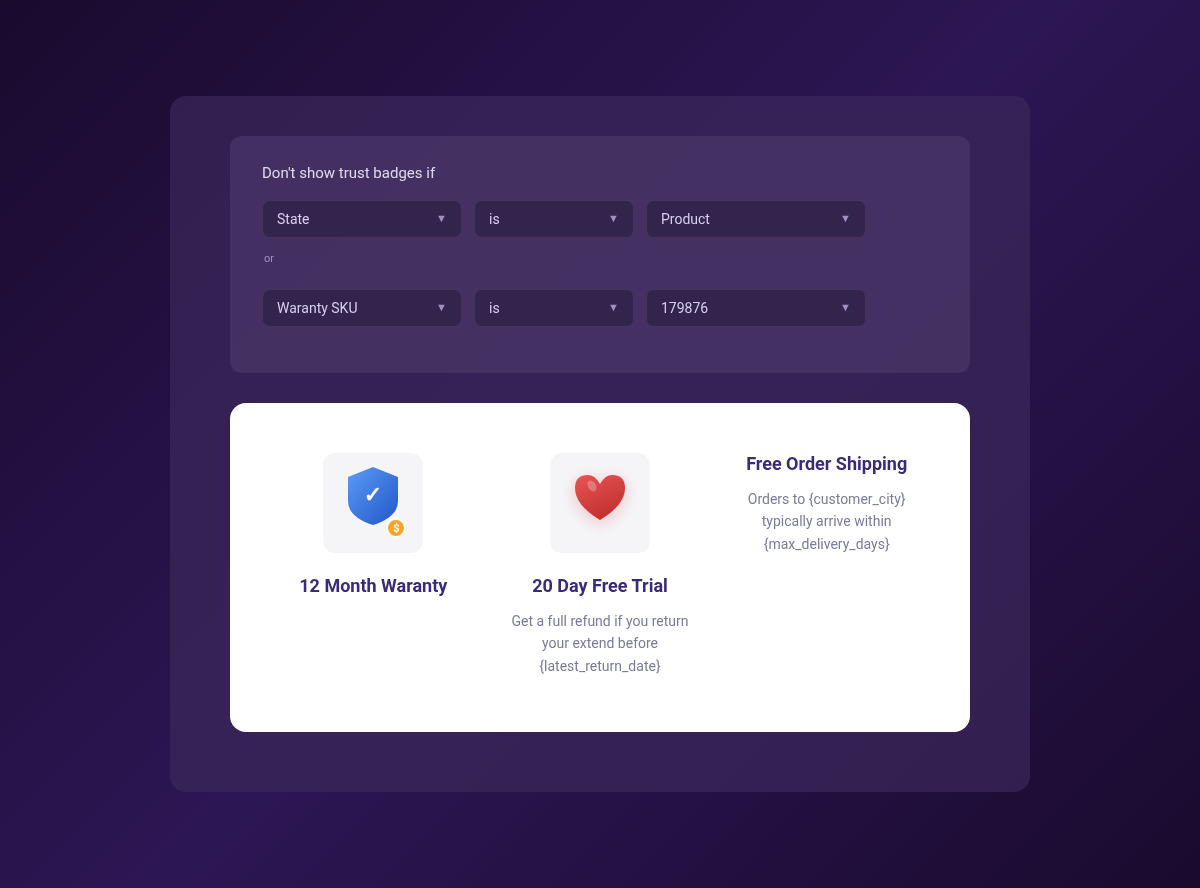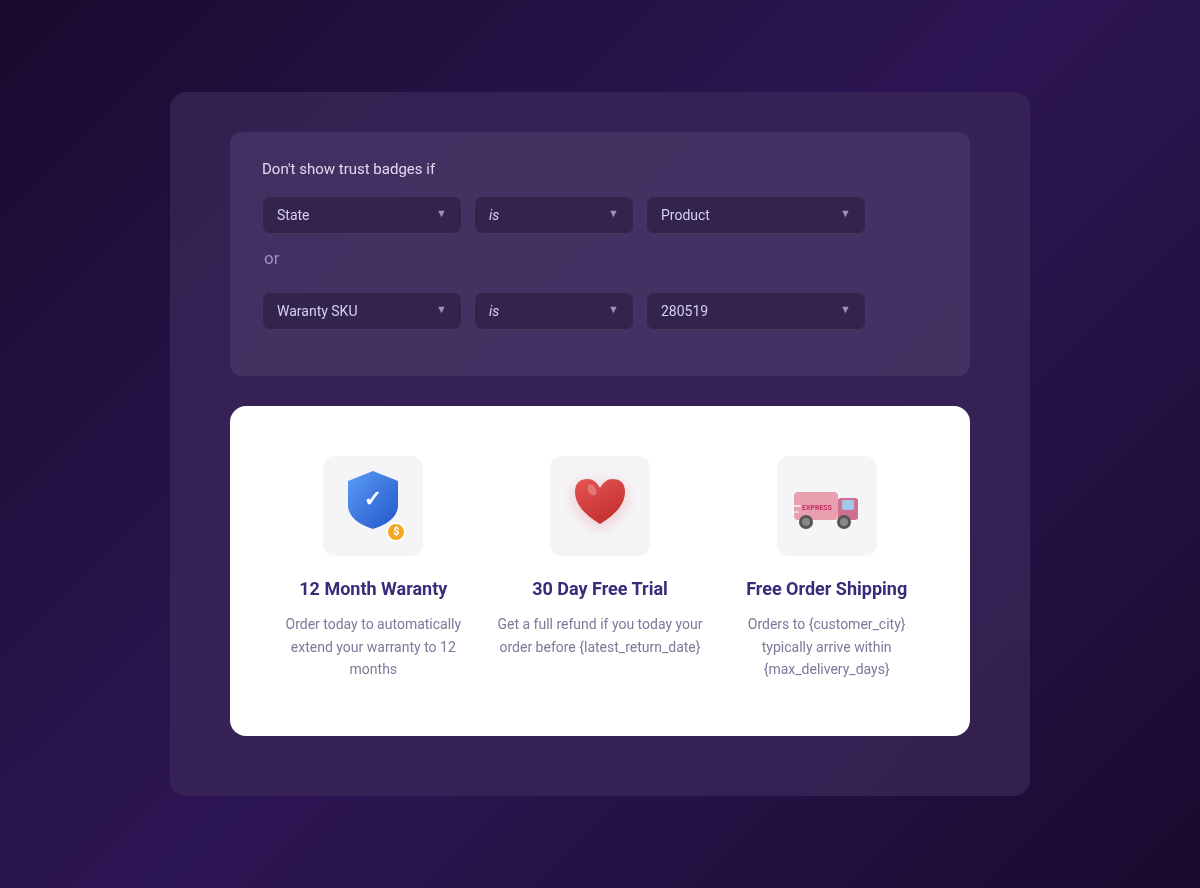--- a/index.html
+++ b/index.html
@@ -47,46 +47,45 @@
 
     .condition-row {
       display: flex;
       align-items: center;
       gap: 12px;
       margin-bottom: 14px;
     }
 
     .condition-or {
       color: #a090c0;
-      font-size: 17px;
+      font-size: 11px;
       margin-bottom: 24px;
       padding-left: 2px;
     }
 
     .dropdown {
       background: rgba(50, 35, 75, 0.9);
       border: 1px solid rgba(255,255,255,0.08);
       border-radius: 8px;
       color: #d8cef0;
       font-size: 14px;
       padding: 10px 14px;
       display: flex;
-      align-items: flex-start;
+      align-items: center;
       justify-content: space-between;
       cursor: pointer;
       gap: 10px;
     }
 
     .dropdown-field {
       width: 200px;
     }
 
     .dropdown-operator {
       width: 160px;
-      font-style: italic;
     }
 
     .dropdown-value {
       width: 220px;
     }
 
     .dropdown-chevron {
       color: #a090c0;
       font-size: 11px;
       flex-shrink: 0;
@@ -172,21 +171,21 @@
     <div class="condition-row">
       <div class="dropdown dropdown-field">
         <span>Waranty SKU</span>
         <span class="dropdown-chevron">▼</span>
       </div>
       <div class="dropdown dropdown-operator">
         <span>is</span>
         <span class="dropdown-chevron">▼</span>
       </div>
       <div class="dropdown dropdown-value">
-        <span>280519</span>
+        <span>179876</span>
         <span class="dropdown-chevron">▼</span>
       </div>
     </div>
   </div>
 
   <div class="preview-card">
     <div class="badges-grid">
 
       <div class="badge-item">
         <div class="badge-icon-wrap">
@@ -198,63 +197,42 @@
                   <stop offset="100%" style="stop-color:#2256c8"></stop>
                 </linearGradient>
               </defs>
               <path d="M29 2 L54 12 L54 36 Q54 52 29 60 Q4 52 4 36 L4 12 Z" fill="url(#shieldGrad)"></path>
               <text x="29" y="37" text-anchor="middle" font-size="22" fill="white" font-weight="bold">✓</text>
             </svg>
             <div style="position:absolute;bottom:2px;right:-4px;width:20px;height:20px;background:#f5a623;border-radius:50%;display:flex;align-items:center;justify-content:center;font-size:11px;color:white;font-weight:bold;border:2px solid white;">$</div>
           </div>
         </div>
         <div class="badge-title">12 Month Waranty</div>
-        <div class="badge-desc">Order today to automatically extend your warranty to 12 months</div>
       </div>
 
       <div class="badge-item">
         <div class="badge-icon-wrap">
           <div class="heart-container">
             <svg width="60" height="56" viewBox="0 0 60 56">
               <defs>
                 <linearGradient id="heartGrad" x1="0%" y1="0%" x2="50%" y2="100%">
                   <stop offset="0%" style="stop-color:#e85555"></stop>
                   <stop offset="100%" style="stop-color:#c23030"></stop>
                 </linearGradient>
               </defs>
               <path d="M30 50 Q5 35 5 18 Q5 5 18 5 Q25 5 30 14 Q35 5 42 5 Q55 5 55 18 Q55 35 30 50Z" fill="url(#heartGrad)"></path>
               <ellipse cx="22" cy="16" rx="4" ry="6" fill="rgba(255,255,255,0.25)" transform="rotate(-30 22 16)"></ellipse>
             </svg>
           </div>
         </div>
-        <div class="badge-title">30 Day Free Trial</div>
-        <div class="badge-desc">Get a full refund if you today your order before {latest_return_date}</div>
+        <div class="badge-title">20 Day Free Trial</div>
+        <div class="badge-desc">Get a full refund if you return your extend before {latest_return_date}</div>
       </div>
 
       <div class="badge-item">
-        <div class="badge-icon-wrap">
-          <svg width="70" height="56" viewBox="0 0 70 56">
-
-            <rect x="2" y="14" width="44" height="28" rx="4" fill="#e8a0b0"></rect>
-
-            <rect x="46" y="20" width="20" height="22" rx="3" fill="#d07090"></rect>
-
-            <rect x="50" y="22" width="12" height="10" rx="2" fill="#a0c8e8"></rect>
-
-            <circle cx="14" cy="44" r="7" fill="#555"></circle>
-            <circle cx="14" cy="44" r="4" fill="#888"></circle>
-            <circle cx="52" cy="44" r="7" fill="#555"></circle>
-            <circle cx="52" cy="44" r="4" fill="#888"></circle>
-
-            <line x1="0" y1="28" x2="8" y2="28" stroke="white" stroke-width="2" stroke-linecap="round" opacity="0.7"></line>
-            <line x1="0" y1="34" x2="6" y2="34" stroke="white" stroke-width="2" stroke-linecap="round" opacity="0.5"></line>
-
-            <text x="10" y="32" font-size="7" fill="#c23060" font-weight="bold">EXPRESS</text>
-          </svg>
-        </div>
         <div class="badge-title">Free Order Shipping</div>
         <div class="badge-desc">Orders to {customer_city} typically arrive within {max_delivery_days}</div>
       </div>
 
     </div>
   </div>
 
 </div>
 
 </body></html>

